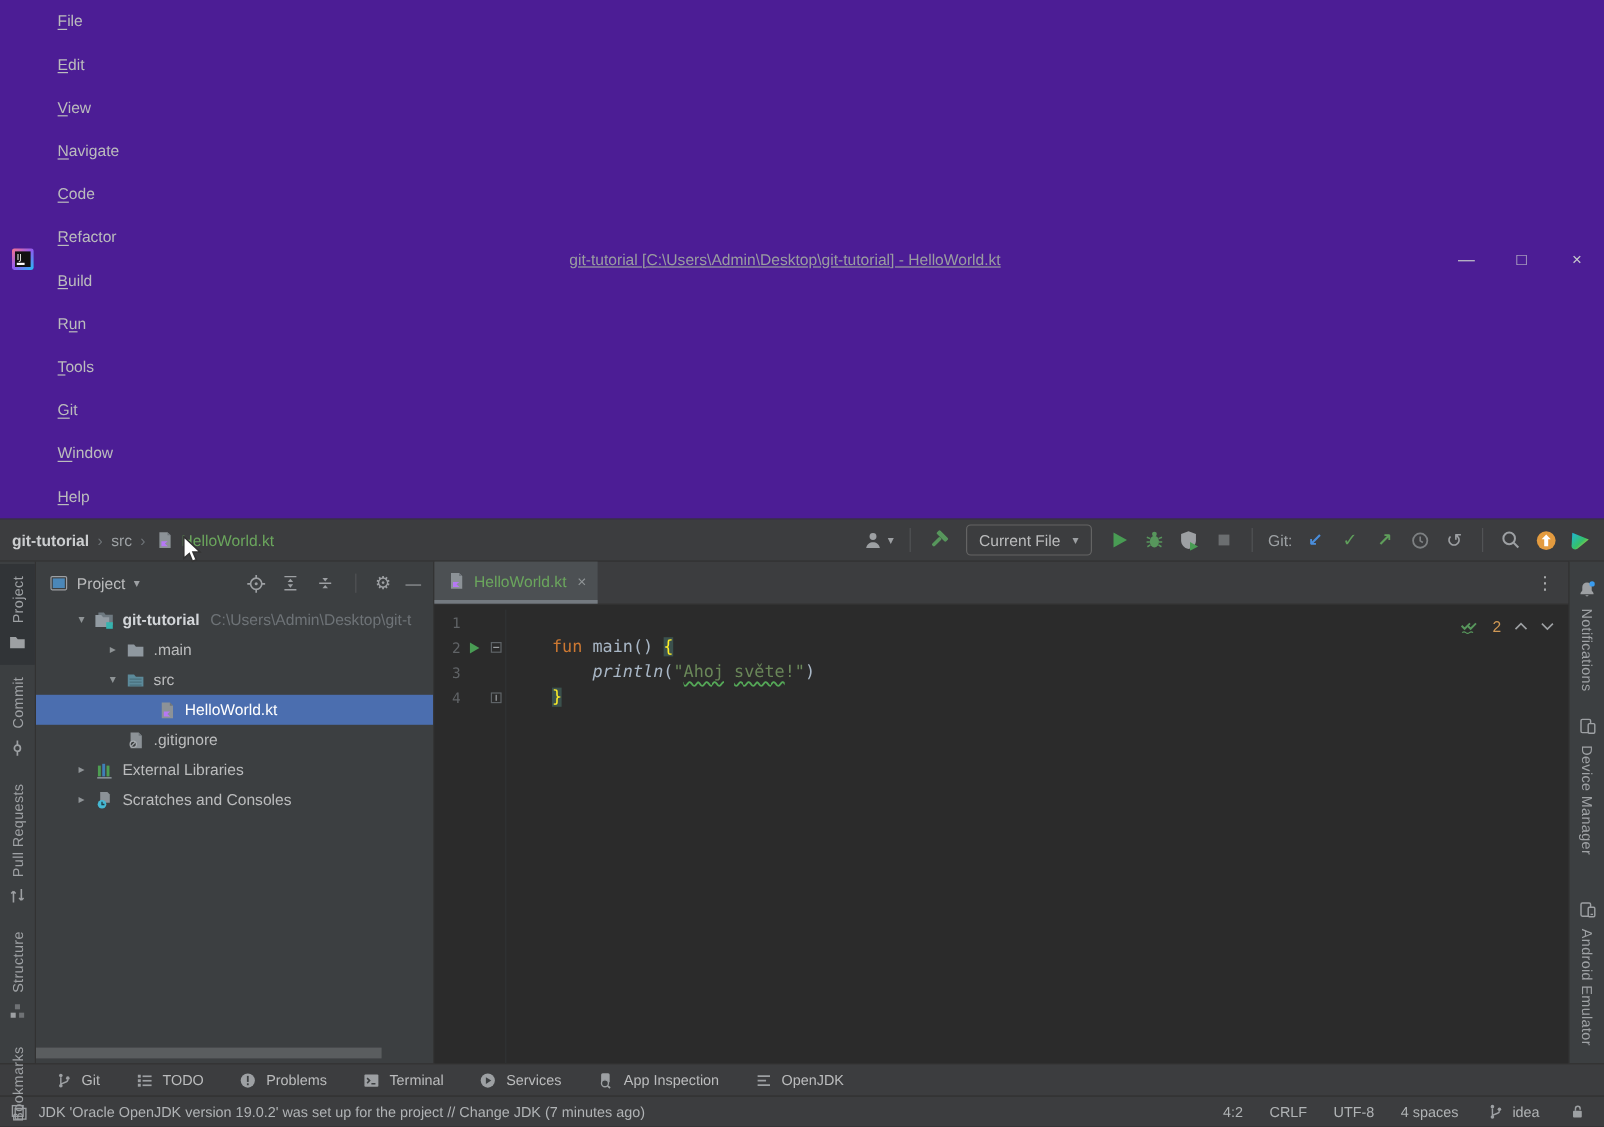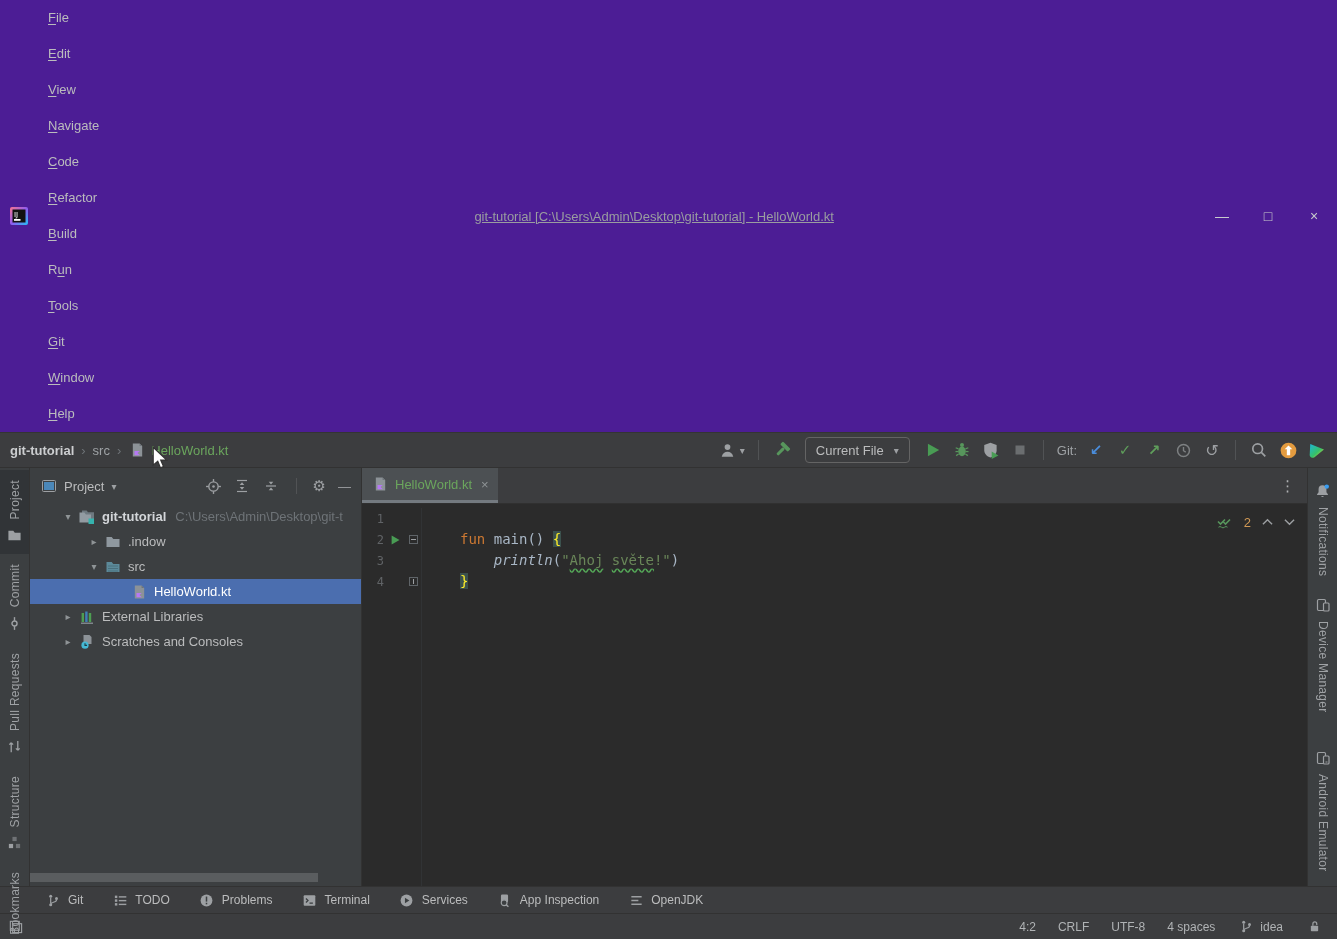--- a/index.html
+++ b/index.html
@@ -381,21 +381,21 @@
             <span class="tlabel bold">git-tutorial</span>
             <span class="tpath">C:\Users\Admin\Desktop\git-t</span>
           </div>
           <div class="tree-row" style="padding-left: 54px;">
             <span class="chev">▸</span>
             <span class="ticon">
               <svg width="16" height="16" viewBox="0 0 16 16">
                 <path d="M1.5 3h5.2l1.6 2h6.2v8H1.5z" fill="#8f989f"></path>
               </svg>
             </span>
-            <span class="tlabel">.indow</span>
+            <span class="tlabel">.main</span>
           </div>
           <div class="tree-row" style="padding-left: 54px;">
             <span class="chev">▾</span>
             <span class="ticon">
               <svg width="16" height="16" viewBox="0 0 16 16">
                 <path d="M1.5 3h5.2l1.6 2h6.2v8H1.5z" fill="#5c8a9a"></path>
                 <path d="M3 7h10M3 9.5h10M3 12h10" stroke="#4a707d" stroke-width="1"></path>
               </svg>
             </span>
             <span class="tlabel">src</span>
@@ -403,20 +403,32 @@
           <div class="tree-row selected" style="padding-left: 80px;">
             <span class="chev"></span>
             <span class="ticon">
               <svg width="15" height="16" viewBox="0 0 16 16">
                 <path d="M3 1h7.2L13 3.8V15H3z" fill="#8c9297"></path>
                 <path d="M10.2 1L13 3.8h-2.8z" fill="#6e7479"></path>
                 <path d="M4.8 9h5.6L7.9 11.1l2.6 2.4H4.8z" fill="#b678f5"></path>
               </svg>
             </span>
             <span class="tlabel">HelloWorld.kt</span>
+          </div>
+          <div class="tree-row" style="padding-left: 54px;">
+            <span class="chev"></span>
+            <span class="ticon">
+              <svg width="15" height="16" viewBox="0 0 16 16">
+                <path d="M3 1h7.2L13 3.8V15H3z" fill="#8c9297"></path>
+                <path d="M10.2 1L13 3.8h-2.8z" fill="#6e7479"></path>
+                <circle cx="5.4" cy="11.4" r="2.8" fill="#3c3f41" stroke="#a8adb1" stroke-width="1.1"></circle>
+                <line x1="3.5" y1="13.3" x2="7.3" y2="9.5" stroke="#a8adb1" stroke-width="1.1"></line>
+              </svg>
+            </span>
+            <span class="tlabel">.gitignore</span>
           </div>
           <div class="tree-row" style="padding-left: 28px;">
             <span class="chev">▸</span>
             <span class="ticon">
               <svg width="16" height="16" viewBox="0 0 16 16">
                 <rect x="2.6" y="4" width="2.4" height="9" fill="#4d9e51"></rect>
                 <rect x="6.2" y="2.5" width="2.4" height="10.5" fill="#3f7fb8"></rect>
                 <rect x="9.8" y="4" width="2.4" height="9" fill="#4d9e51"></rect>
                 <rect x="2" y="13.6" width="12" height="1.2" fill="#8f989f"></rect>
               </svg>
@@ -632,20 +644,21 @@
   <div class="statusbar">
     <div class="sb-left">
       <span>
           <svg width="15" height="15" viewBox="0 0 16 16">
             <g fill="none" stroke="#9da0a3" stroke-width="1.2">
               <rect x="2.5" y="2.5" width="9.5" height="9.5"></rect>
               <rect x="5" y="5" width="9.5" height="9.5"></rect>
             </g>
           </svg>
         </span>
+      <span class="sb-msg">JDK 'Oracle OpenJDK version 19.0.2' was set up for the project // Change JDK (7 minutes ago)</span>
     </div>
     <div class="sb-right" id="sb-right">
         <span class="sb-seg">
           <span>4:2</span>
         </span>
         <span class="sb-seg">
           <span>CRLF</span>
         </span>
         <span class="sb-seg">
           <span>UTF-8</span>

